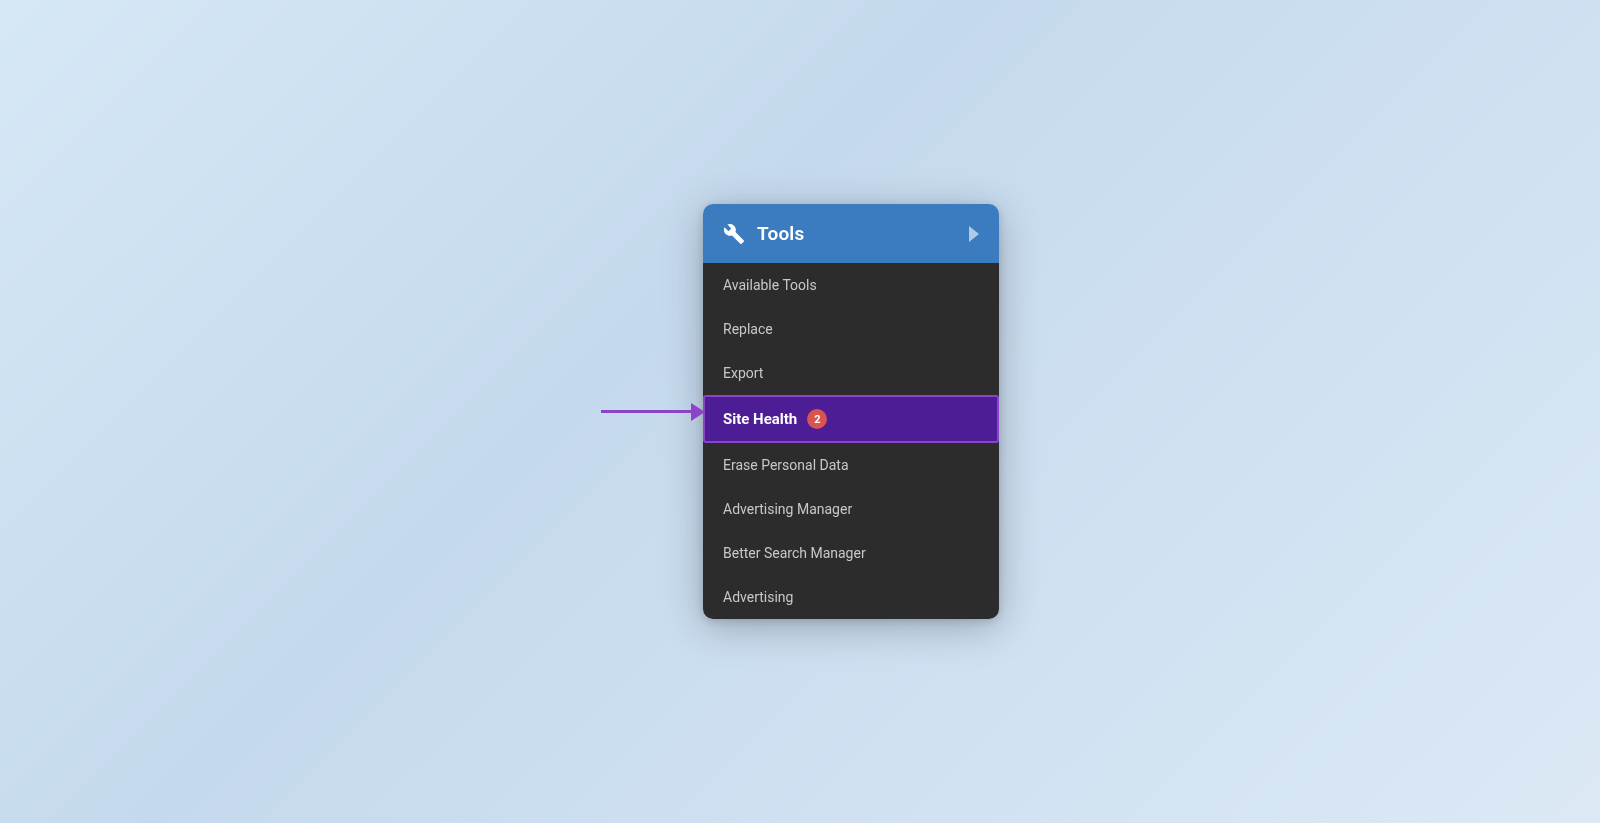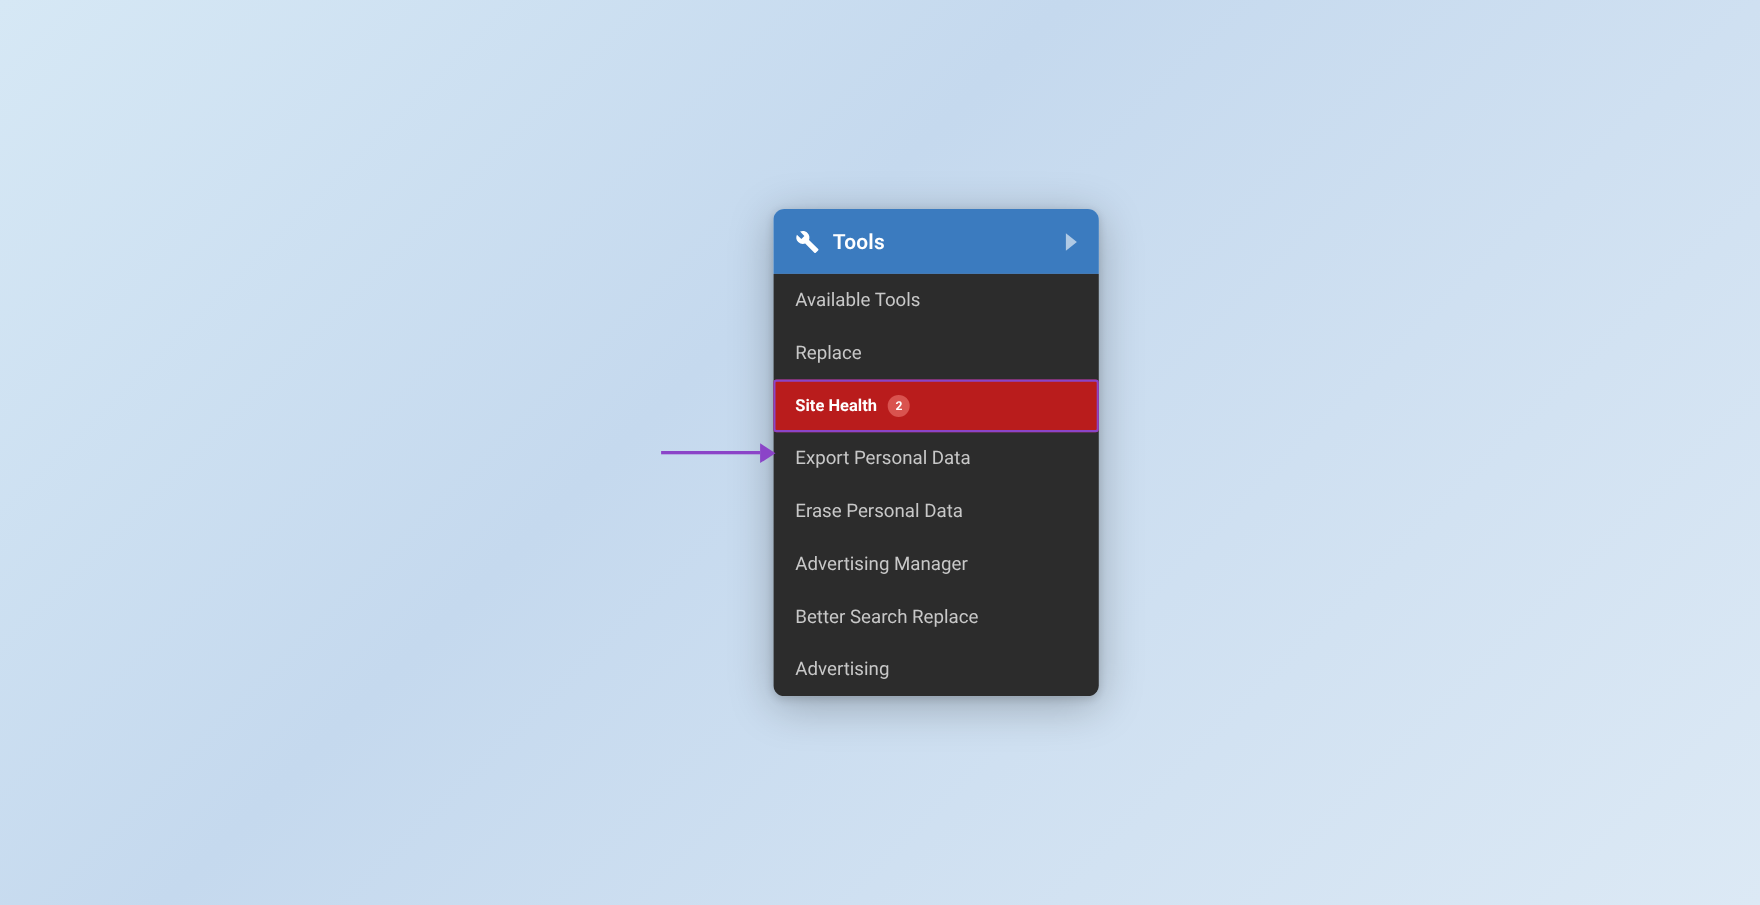--- a/index.html
+++ b/index.html
@@ -94,30 +94,30 @@
       border-left: 10px solid rgba(255,255,255,0.6);
     }
 
     .menu-body {
       background-color: #2c2c2c;
     }
 
     .menu-item {
       padding: 14px 20px;
       color: #c8c8c8;
-      font-size: 17px;
+      font-size: 14px;
       cursor: pointer;
       display: flex;
       align-items: center;
       gap: 10px;
       transition: background 0.1s;
     }
 
     .menu-item.active {
-      background-color: #b91c1c;
+      background-color: #4c1d95;
       color: #ffffff;
       font-weight: 700;
       font-size: 15px;
       outline: 2.5px solid #8b44c8;
       outline-offset: -2px;
       border-radius: 3px;
     }
 
     .badge {
       background-color: #d9534f;
@@ -161,40 +161,40 @@
 
       <div class="menu-item">
         <span>Available Tools</span>
       </div>
 
 
       <div class="menu-item">
         <span>Replace</span>
       </div>
 
+      <div class="menu-item">
+        <span>Export</span>
+      </div>
 
       <div class="menu-item active">
         <span>Site Health</span>
         <span class="badge">2</span>
       </div>
 
-      <div class="menu-item">
-        <span>Export Personal Data</span>
-      </div>
 
       <div class="menu-item">
         <span>Erase Personal Data</span>
       </div>
 
       <div class="menu-item">
         <span>Advertising Manager</span>
       </div>
 
       <div class="menu-item">
-        <span>Better Search Replace</span>
+        <span>Better Search Manager</span>
       </div>
 
       <div class="menu-item">
         <span>Advertising</span>
       </div>
 
     </div>
   </div>
 </div>
 

